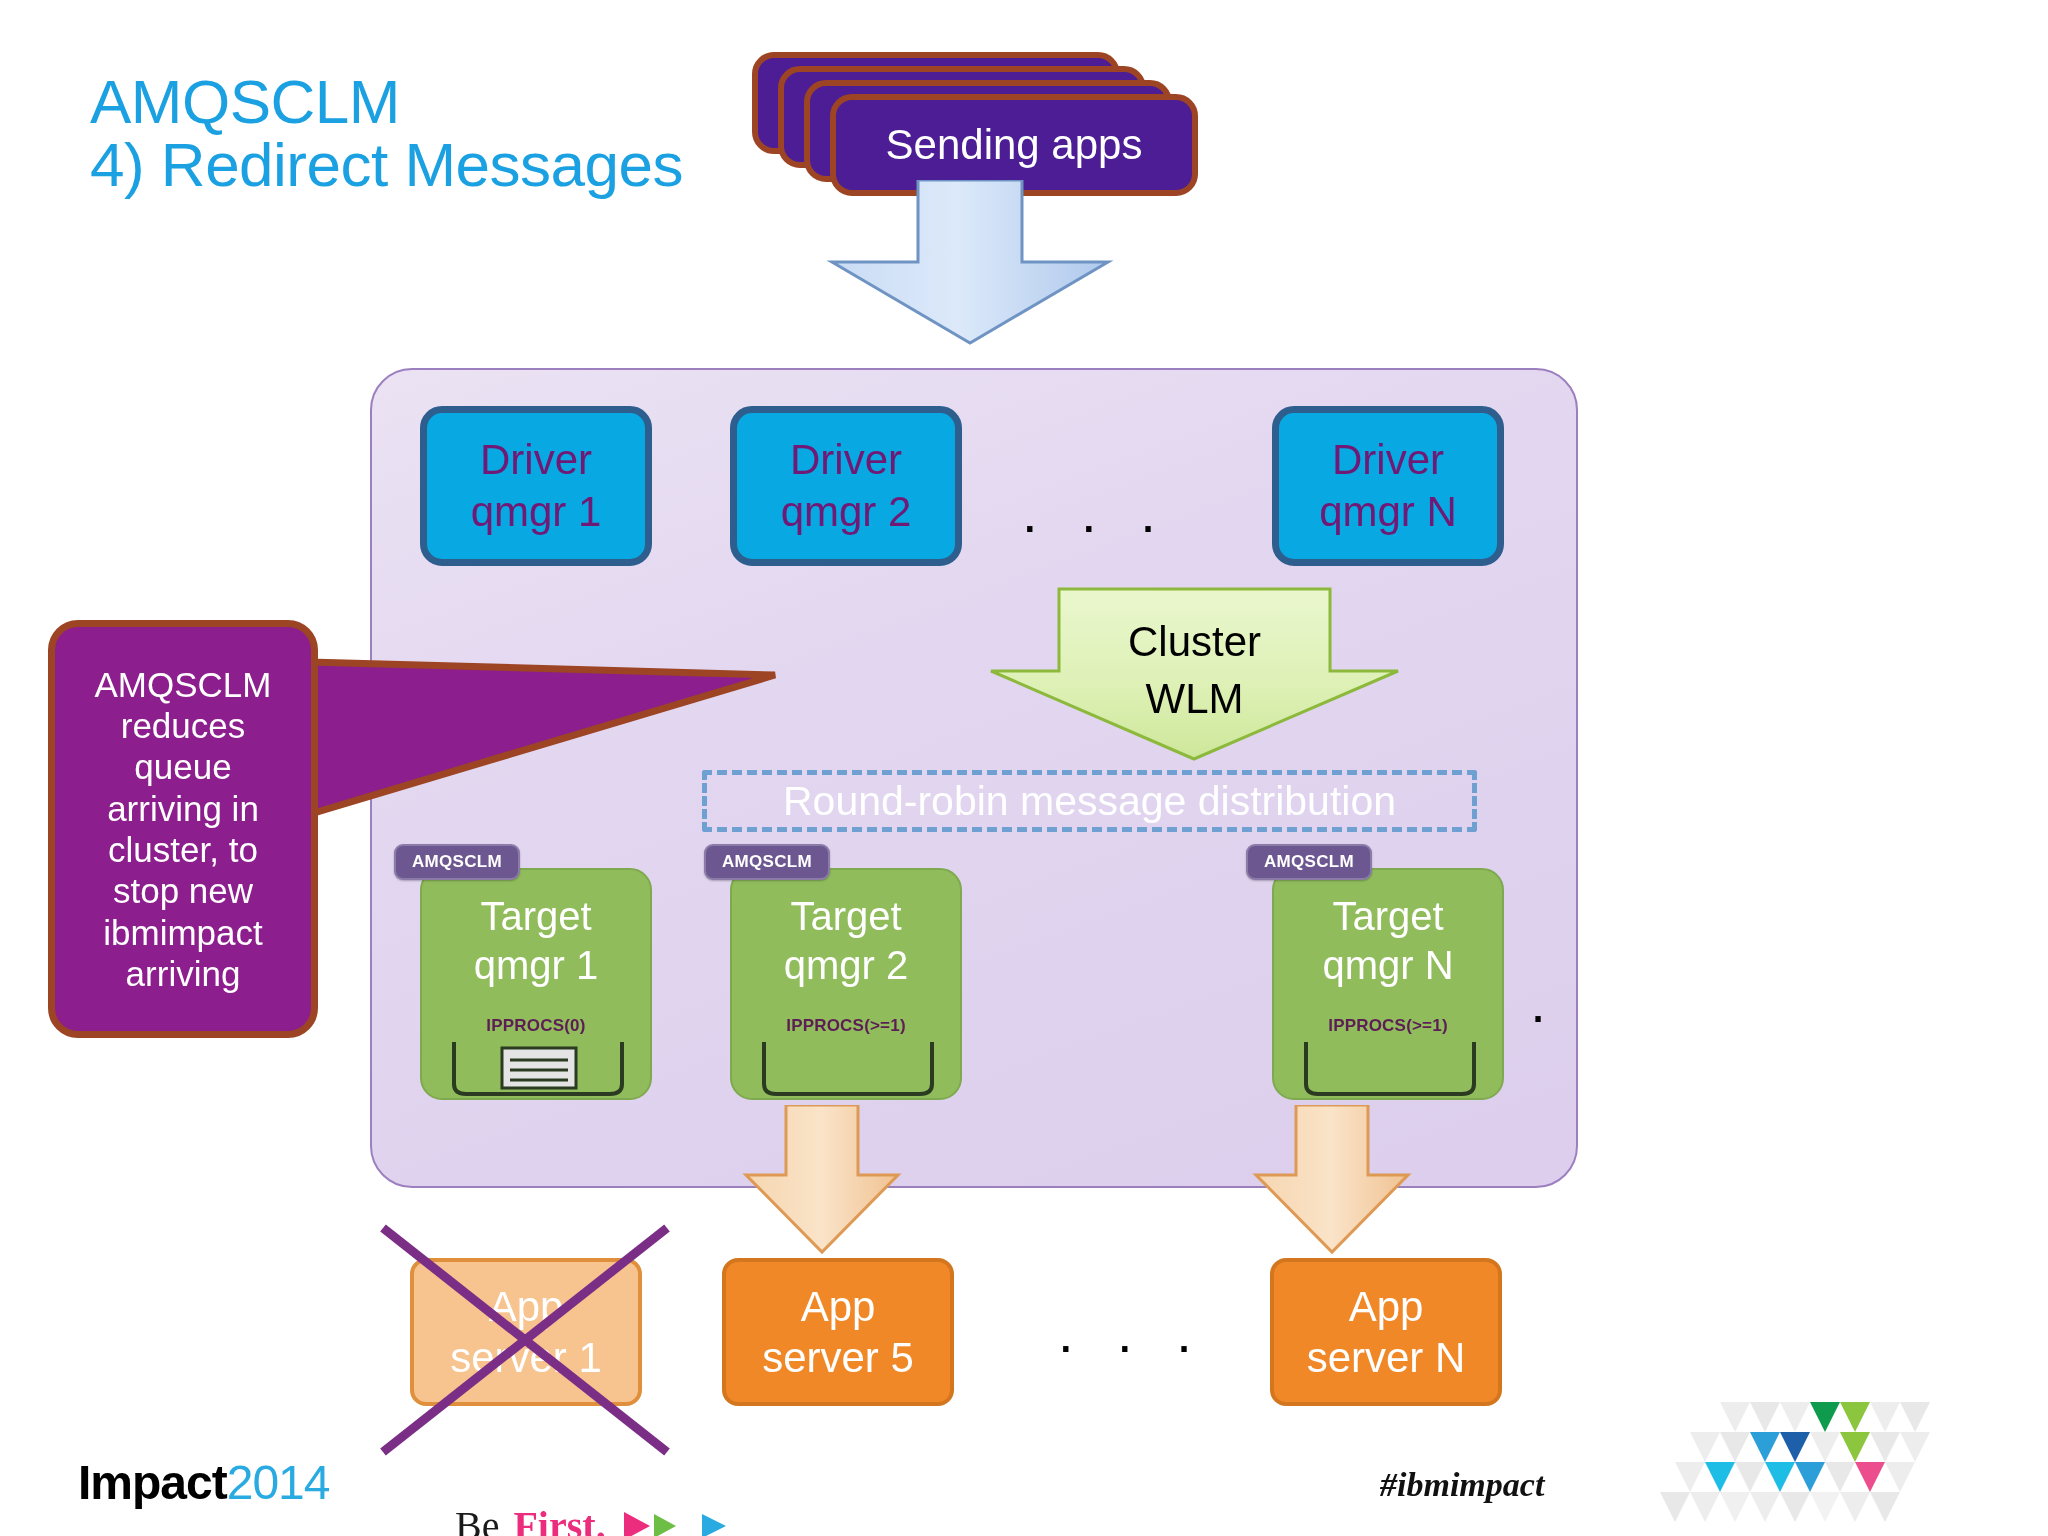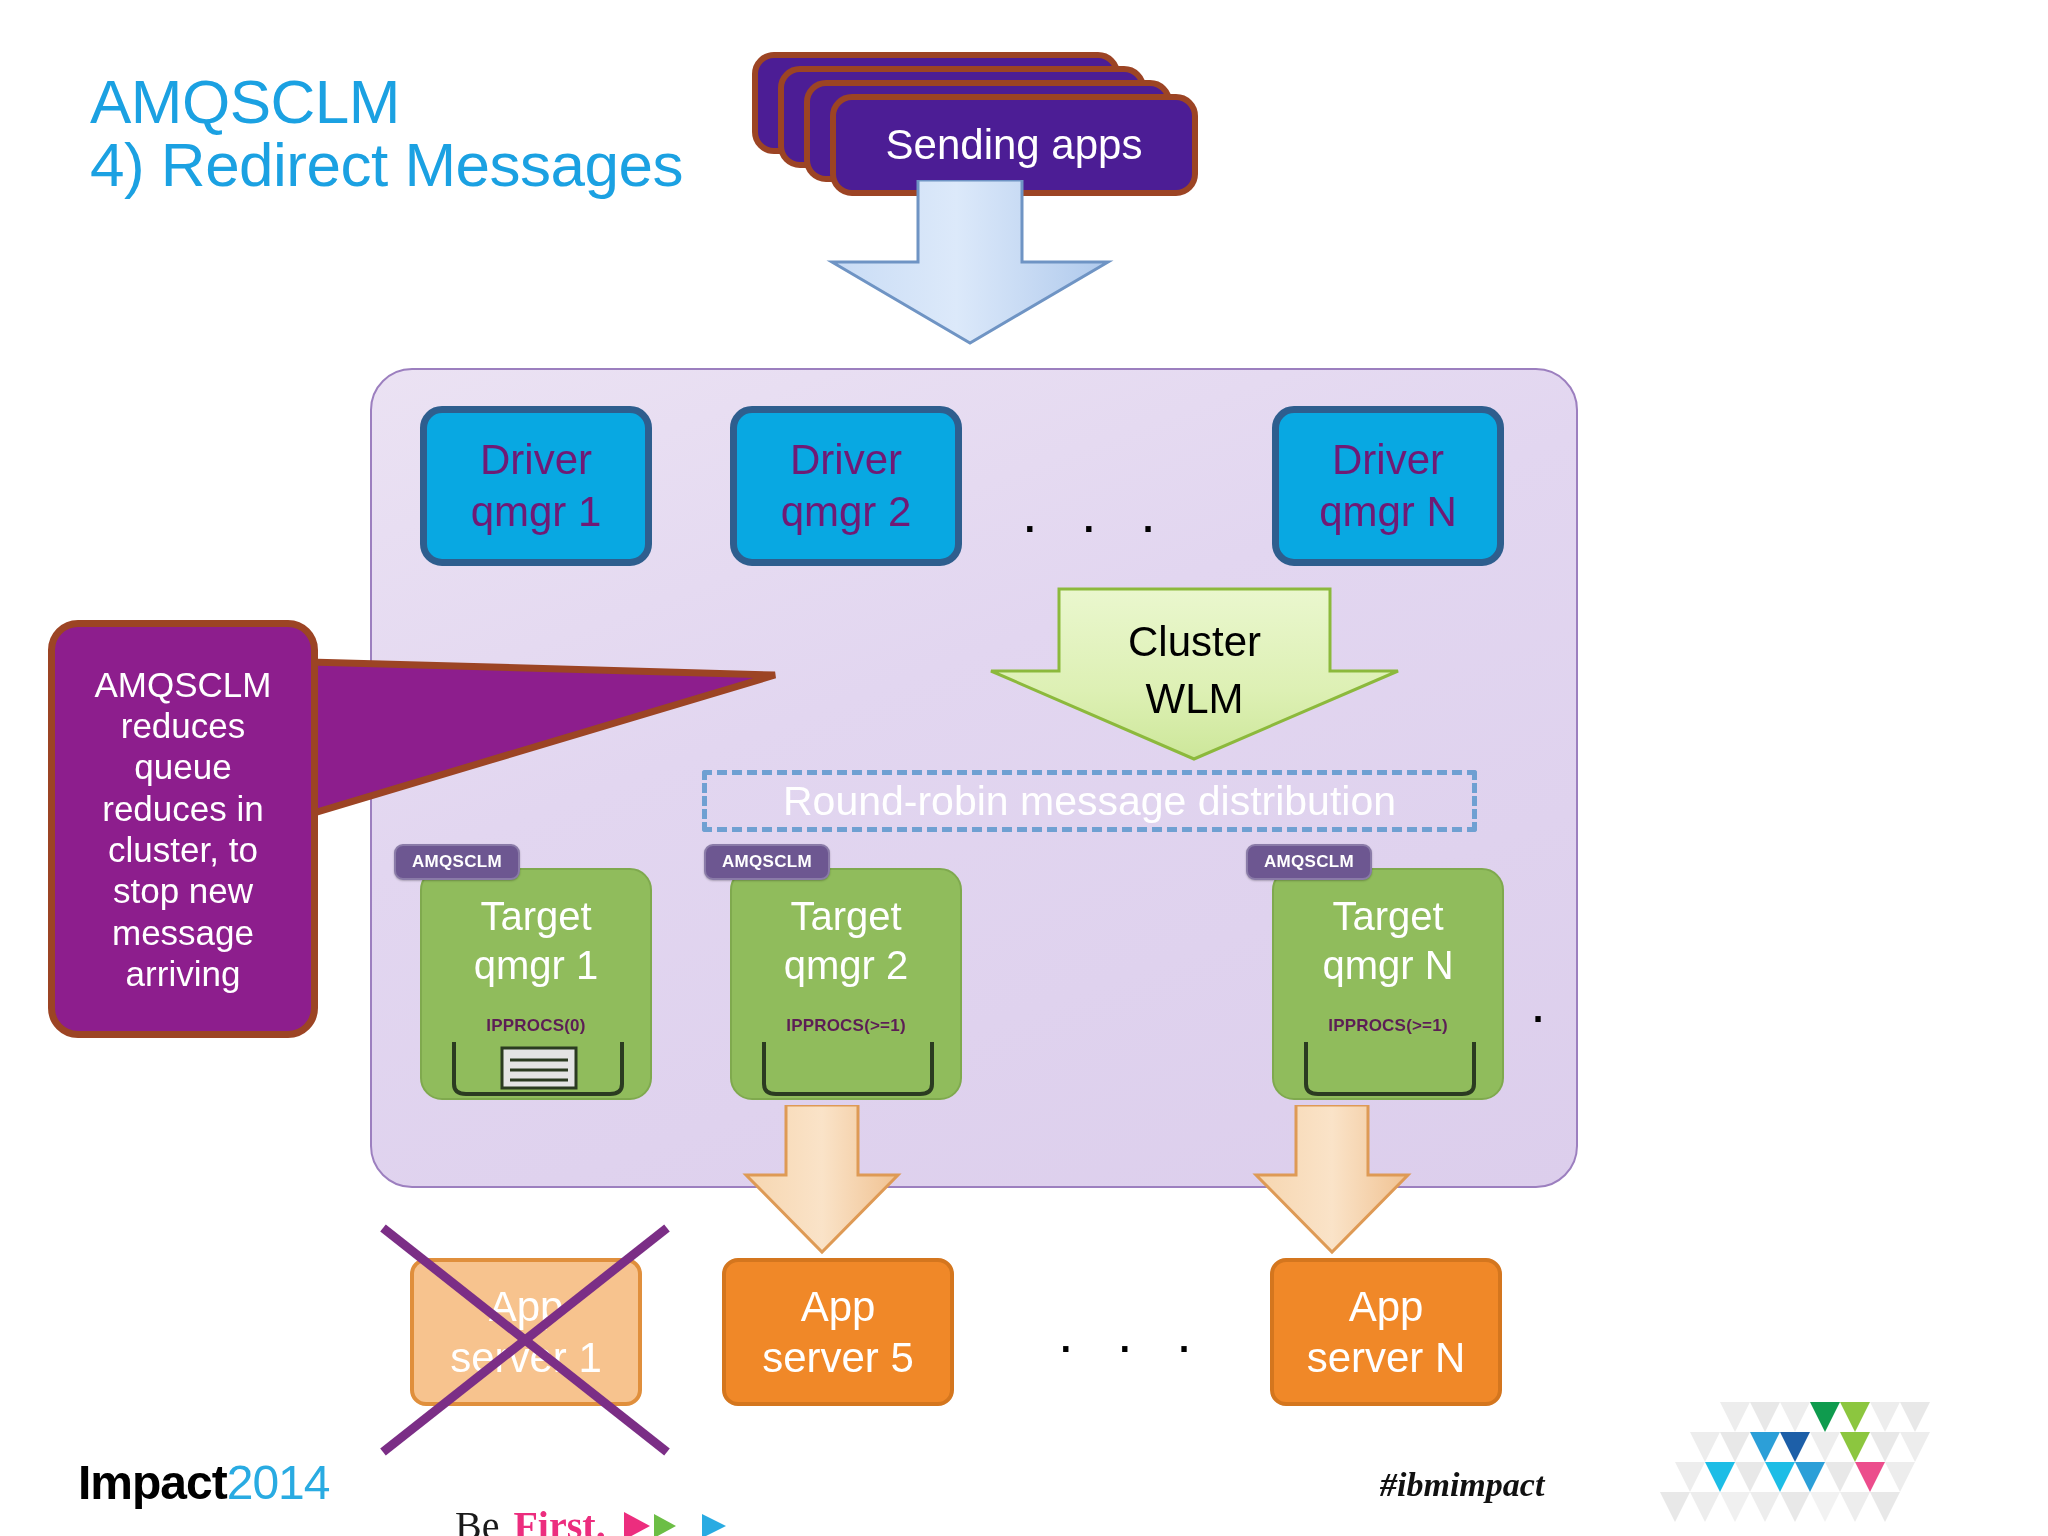--- a/index.html
+++ b/index.html
@@ -284,24 +284,24 @@
     <polygon points="200,60 735,75 200,235" fill="#8D1E8D" stroke="#9C4424" stroke-width="7"></polygon>
   </svg>
   <div style="position:absolute;left:48px;top:620px;width:270px;height:418px;
               background:#8D1E8D;border:7px solid #9C4424;border-radius:30px;
               box-sizing:border-box;display:flex;flex-direction:column;
               align-items:center;justify-content:center;color:#fff;
               font-size:35px;line-height:1.18;text-align:center;">
     <span>AMQSCLM</span>
     <span>reduces</span>
     <span>queue</span>
-    <span>reduces in</span>
+    <span>arriving in</span>
     <span>cluster, to</span>
     <span>stop new</span>
-    <span>message</span>
+    <span>ibmimpact</span>
     <span>arriving</span>
   </div>
 
   <div id="impact-logo">
     <span>Impact</span><span class="yr">2014</span>
   </div>
 
   <div id="befirst">
     <span class="be">Be</span>
     <span class="first">First.</span>

